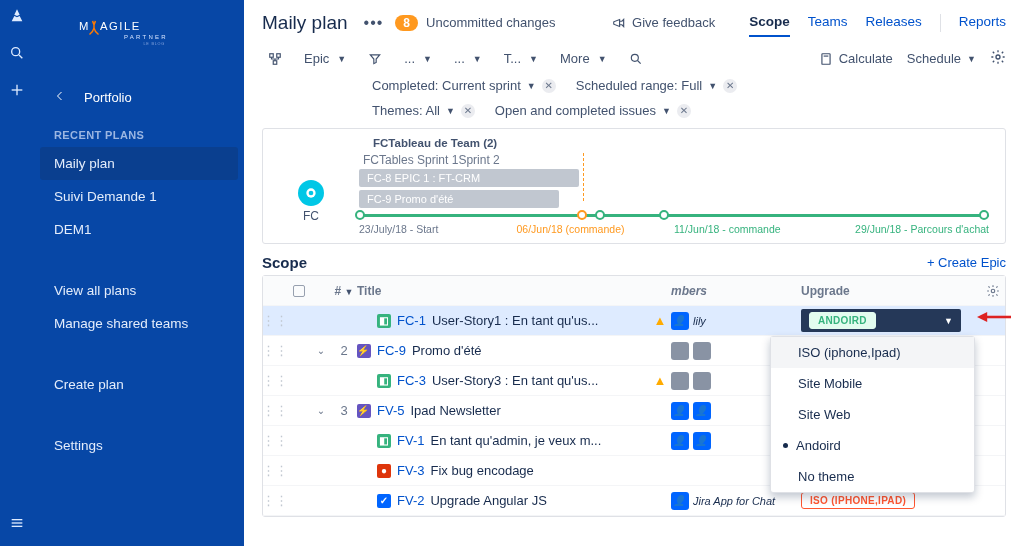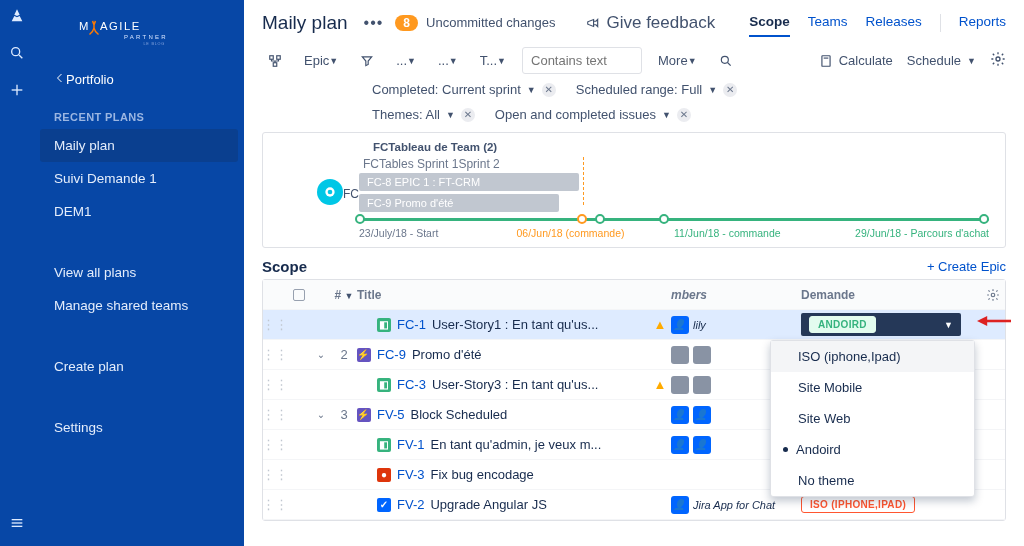--- a/index.html
+++ b/index.html
@@ -7,57 +7,57 @@
   .app { display: flex; width: 1024px; height: 546px; }
   
   .rail { width: 34px; background: #0747a6; display: flex; flex-direction: column; align-items: center; padding-top: 8px; gap: 18px; color: #deebff; }
   .rail svg { width: 16px; height: 16px; }
   .rail .spacer { flex: 1; }
   .rail .ham { margin-bottom: 12px; }
   
   .sidebar { width: 210px; background: #0747a6; color: #deebff; display: flex; flex-direction: column; padding: 10px 0 0 0; }
   .logo { display: flex; align-items: center; justify-content: center; height: 46px; margin-bottom: 8px; }
   .logo svg { width: 120px; height: 32px; }
-  .nav-back { display: flex; align-items: flex-start; padding: 8px 20px 10px 20px; color: #fff; font-weight: 500; }
+  .nav-back { display: flex; align-items: flex-start; gap: 18px; padding: 8px 20px 10px 20px; color: #fff; font-weight: 500; margin-top: 18px; }
   .nav-back svg { width: 12px; height: 12px; }
   .section-label { font-size: 11px; font-weight: 700; letter-spacing: .4px; color: #9bb6e2; padding: 14px 20px 6px 20px; }
   .nav-item { padding: 9px 20px; font-size: 13.5px; color: #e4edfb; cursor: pointer; }
   .nav-item.active { background: #0a3f8f; border-radius: 3px; margin: 0 6px; padding-left: 14px; }
   .nav-group { padding-top: 28px; }
   
   .main { flex: 1; display: flex; flex-direction: column; padding: 8px 18px 0 18px; overflow: hidden; }
   .topbar { display: flex; align-items: center; gap: 10px; }
   .topbar h1 { font-size: 19px; font-weight: 500; color: #172b4d; margin-right: 4px; }
   .dots { color: #42526e; font-size: 16px; letter-spacing: 1px; padding: 0 2px; }
   .pill { display: inline-flex; align-items: center; gap: 8px; }
   .pill .count { background: #ff991f; color: #fff; border-radius: 10px; padding: 1px 8px; font-size: 12px; font-weight: 700; }
   .pill .txt { color: #42526e; font-size: 13px; }
   .top-spacer { flex: 1; }
-  .feedback { display: flex; align-items: center; gap: 6px; color: #42526e; font-size: 17px; }
+  .feedback { display: flex; align-items: center; gap: 6px; color: #42526e; font-size: 13px; }
   .tabs { display: flex; gap: 18px; margin-left: 24px; }
   .tabs span { font-size: 13.5px; color: #0052cc; padding: 6px 0; cursor: pointer; }
   .tabs span.active { color: #172b4d; font-weight: 600; border-bottom: 2px solid #0052cc; }
   .tabs .sep { width: 1px; background: #dfe1e6; height: 18px; align-self: center; }
   
   .filterbar { display: flex; align-items: center; gap: 10px; padding: 10px 0 8px 0; color: #42526e; font-size: 13px; flex-wrap: wrap; }
-  .fb-item { display: inline-flex; align-items: center; gap: 0; padding: 4px 6px; }
+  .fb-item { display: inline-flex; align-items: center; gap: 8px; padding: 4px 6px; }
   .fb-item svg { width: 14px; height: 14px; }
   .chev { font-size: 9px; color: #42526e; }
   .search { border: 1px solid #dfe1e6; border-radius: 3px; padding: 5px 8px; font-size: 13px; width: 120px; color: #97a0af; }
   .fb-right { margin-left: auto; display: flex; align-items: center; gap: 14px; }
   .calc, .sched { display: inline-flex; align-items: center; gap: 6px; color: #42526e; cursor:pointer; }
   
   .chips { display: flex; align-items: center; gap: 20px; padding: 0 0 10px 110px; color: #42526e; flex-wrap: wrap; }
   .chip { display: inline-flex; align-items: center; gap: 6px; font-size: 13px; }
   .chip .x { width: 14px; height: 14px; border-radius: 50%; background: #ebecf0; color: #6b778c; display: inline-flex; align-items: center; justify-content: center; font-size: 10px; cursor:pointer; }
   
   .timeline { border: 1px solid #dfe1e6; border-radius: 3px; padding: 4px 0 8px 0; position: relative; margin-bottom: 6px; }
   .tl-head { font-size: 11.5px; font-weight: 700; color: #42526e; padding: 4px 0 4px 110px; }
   .tl-body { display: flex; }
-  .tl-left { width: 96px; display: flex; flex-direction: row; align-items: center; justify-content: flex-end; padding-bottom: 12px; }
+  .tl-left { width: 96px; display: flex; flex-direction: column; align-items: center; justify-content: flex-end; padding-bottom: 12px; }
   .avatar-team { width: 26px; height: 26px; border-radius: 50%; background: #00c7e6; display: flex; align-items: center; justify-content: center; color:#fff; }
   .team-code { font-size: 12px; color: #42526e; margin-top: 3px; }
   .tl-right { flex: 1; position: relative; padding-right: 16px; }
   .sprint-labels { display: flex; font-size: 12px; color: #6b778c; padding-left: 4px; margin-bottom: 2px;}
   .bar { height: 18px; background: #c1c7d0; color: #fff; font-size: 11px; display: flex; align-items: center; padding: 0 8px; margin-bottom: 3px; border-radius: 2px; width: 220px; }
   .green-line { height: 3px; background: #36b37e; border-radius: 3px; margin-top: 6px; position: relative; width: 100%; }
   .dot { position: absolute; top: -4px; width: 10px; height: 10px; border-radius: 50%; background: #fff; border: 2px solid #36b37e; }
   .dot.orange { border-color: #ff991f; }
   .vline { position: absolute; top: 0; bottom: 34px; left: 224px; border-left: 1px dashed #ff991f; }
   .tl-dates { display: flex; font-size: 10.5px; color: #6b778c; margin-top: 6px; }
@@ -215,21 +215,20 @@
           <span class="chev">▼</span>
         </span>
       <span class="fb-item">
           <span>...</span> 
           <span class="chev">▼</span>
         </span>
       <span class="fb-item">
           <span>T...</span> 
           <span class="chev">▼</span>
         </span>
-      <input class="search" placeholder="Contains text" style="">
       <span class="fb-item">
           <span>More</span> 
           <span class="chev">▼</span>
         </span>
       <span class="fb-item">
           <svg viewBox="0 0 24 24" fill="none" stroke="#42526e" stroke-width="2">
             <circle cx="10" cy="10" r="6"></circle>
             <line x1="15" y1="15" x2="20" y2="20"></line>
           </svg>
         </span>
@@ -325,21 +324,21 @@
       <div class="thead">
         <div class="col-handle"></div>
         <div class="col-chk">
             <span class="checkbox"></span>
           </div>
         <div class="col-expand"></div>
         <div class="col-num"><span>#</span> <span class="chev">▼</span></div>
         <div class="col-title">Title</div>
         <div class="col-warn"></div>
         <div class="col-members">mbers</div>
-        <div class="col-themes">Demande</div>
+        <div class="col-themes">Upgrade</div>
         <div class="col-gear">
             <svg width="14" height="14" viewBox="0 0 24 24" fill="none" stroke="#6b778c" stroke-width="2">
               <circle cx="12" cy="12" r="3"></circle>
               <path d="M12 2v3M12 19v3M4.2 4.2l2.1 2.1M17.7 17.7l2.1 2.1M2 12h3M19 12h3M4.2 19.8l2.1-2.1M17.7 6.3l2.1-2.1"></path>
             </svg>
           </div>
       </div>
       <div id="rows">
           <div class="row sel">
             <div class="col-handle" style="color:#c1c7d0">⋮⋮</div>
@@ -405,21 +404,21 @@
             <div class="col-gear"></div>
           </div>
           <div class="row">
             <div class="col-handle" style="color:#c1c7d0">⋮⋮</div>
             <div class="col-chk"></div>
             <div class="col-expand">⌄</div>
             <div class="col-num">3</div>
             <div class="col-title ">
               <span class="it-icon it-epic">⚡</span>
               <span class="key">FV-5</span>
-              <span>Block Scheduled</span>
+              <span>Ipad Newsletter</span>
             </div>
             <div class="col-warn"></div>
             <div class="col-members">
               <span class="avatar">👤</span>
               <span class="avatar">👤</span>
             </div>
             <div class="col-themes"></div>
             <div class="col-gear"></div>
           </div>
           <div class="row">

